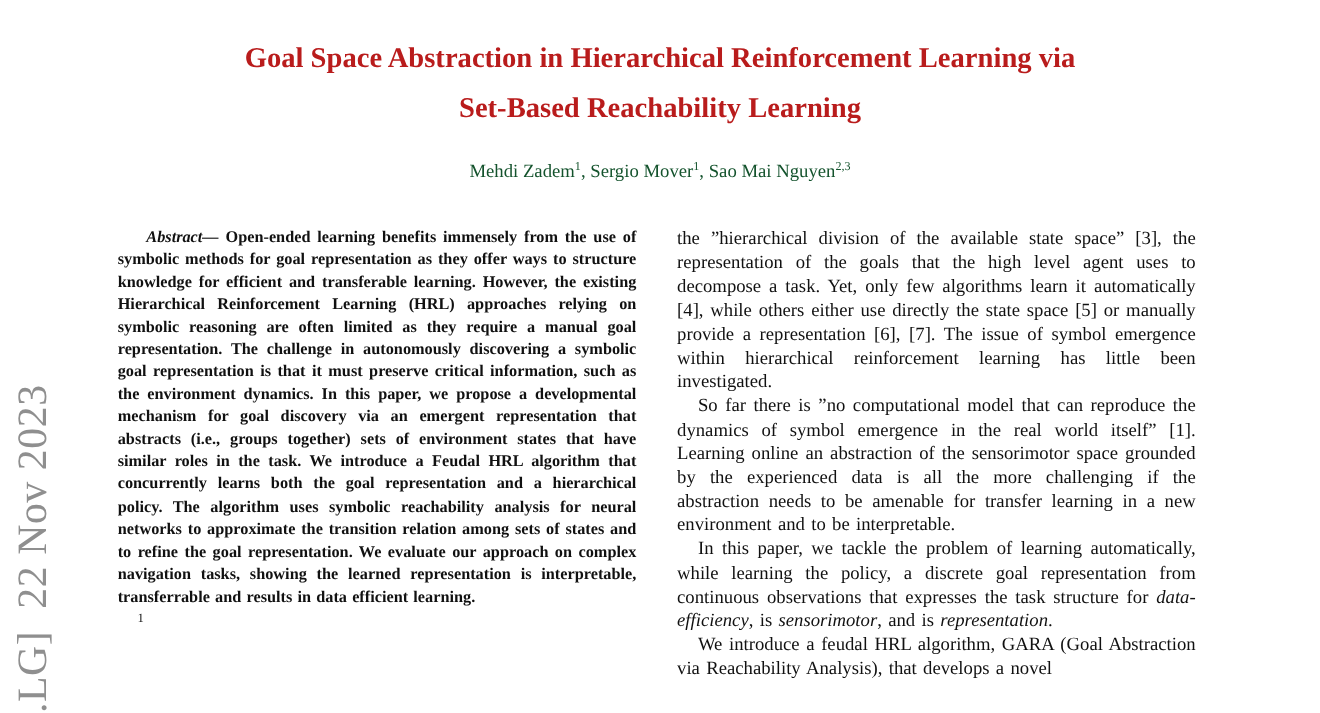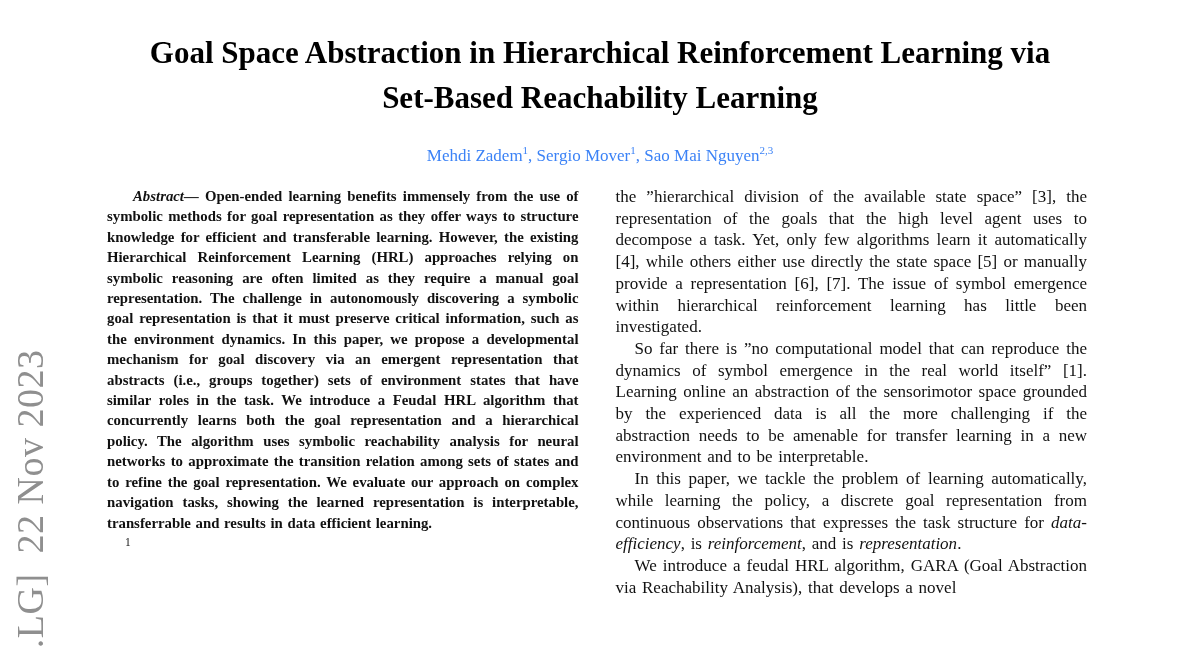--- a/index.html
+++ b/index.html
@@ -26,40 +26,40 @@
     transform: rotate(-90deg);
     font-family: "Liberation Serif", "DejaVu Serif", serif;
     font-size: 38px;
     color: #8f8f8f;
     white-space: pre;
     letter-spacing: 0.5px;
   }
   .title {
     margin: 30px 60px 0 60px;
     text-align: center;
-    font-size: 31px;
+    font-size: 26px;
     font-weight: bold;
     line-height: 45px;
-    color: #000000;
+    color: #b91c1c;
   }
   .title .tline { display: block; }
   .authors {
     margin-top: 26px;
     text-align: center;
     font-size: 17px;
-    color: #3b82f6;
+    color: #14532d;
   }
   .authors sup {
     font-size: 11px;
     vertical-align: super;
     line-height: 0;
   }
   .columns {
     display: flex;
-    margin: 20px 113px 0 107px;
+    margin: 40px 113px 0 107px;
     gap: 37px;
   }
   .col { flex: 1 1 0; min-width: 0; }
   .abstract {
     margin: 0;
     font-size: 14.8px;
     font-weight: bold;
     line-height: 20.4px;
     text-align: justify;
     text-indent: 26px;
@@ -105,19 +105,19 @@
       <p class="abstract">
         <span class="abs-label">Abstract—</span>
         <span>Open-ended learning benefits immensely from the use of symbolic methods for goal representation as they offer ways to structure knowledge for efficient and transferable learning. However, the existing Hierarchical Reinforcement Learning (HRL) approaches relying on symbolic reasoning are often limited as they require a manual goal representation. The challenge in autonomously discovering a symbolic goal representation is that it must preserve critical information, such as the environment dynamics. In this paper, we propose a developmental mechanism for goal discovery via an emergent representation that abstracts (i.e., groups together) sets of environment states that have similar roles in the task. We introduce a Feudal HRL algorithm that concurrently learns both the goal representation and a hierarchical policy. The algorithm uses symbolic reachability analysis for neural networks to approximate the transition relation among sets of states and to refine the goal representation. We evaluate our approach on complex navigation tasks, showing the learned representation is interpretable, transferrable and results in data efficient learning.</span>
       </p>
       <div class="footnote-mark">1</div>
     </div>
 
     <div class="col">
         <p class="rc-para">the ”hierarchical division of the available state space” [3], the representation of the goals that the high level agent uses to decompose a task. Yet, only few algorithms learn it automatically [4], while others either use directly the state space [5] or manually provide a representation [6], [7]. The issue of symbol emergence within hierarchical reinforcement learning has little been investigated.</p>
         <p class="rc-para indent">So far there is ”no computational model that can reproduce the dynamics of symbol emergence in the real world itself” [1]. Learning online an abstraction of the sensorimotor space grounded by the experienced data is all the more challenging if the abstraction needs to be amenable for transfer learning in a new environment and to be interpretable.</p>
-        <p class="rc-para indent">In this paper, we tackle the problem of learning automatically, while learning the policy, a discrete goal representation from continuous observations that expresses the task structure for <i>data-efficiency</i>, is <i>reinforcement</i>, and is <i>representation</i>.</p>
+        <p class="rc-para indent">In this paper, we tackle the problem of learning automatically, while learning the policy, a discrete goal representation from continuous observations that expresses the task structure for <i>data-efficiency</i>, is <i>sensorimotor</i>, and is <i>representation</i>.</p>
         <p class="rc-para indent">We introduce a feudal HRL algorithm, GARA (Goal Abstraction via Reachability Analysis), that develops a novel</p>
       </div>
 
   </div>
 
 </div>
 
 </body></html>

